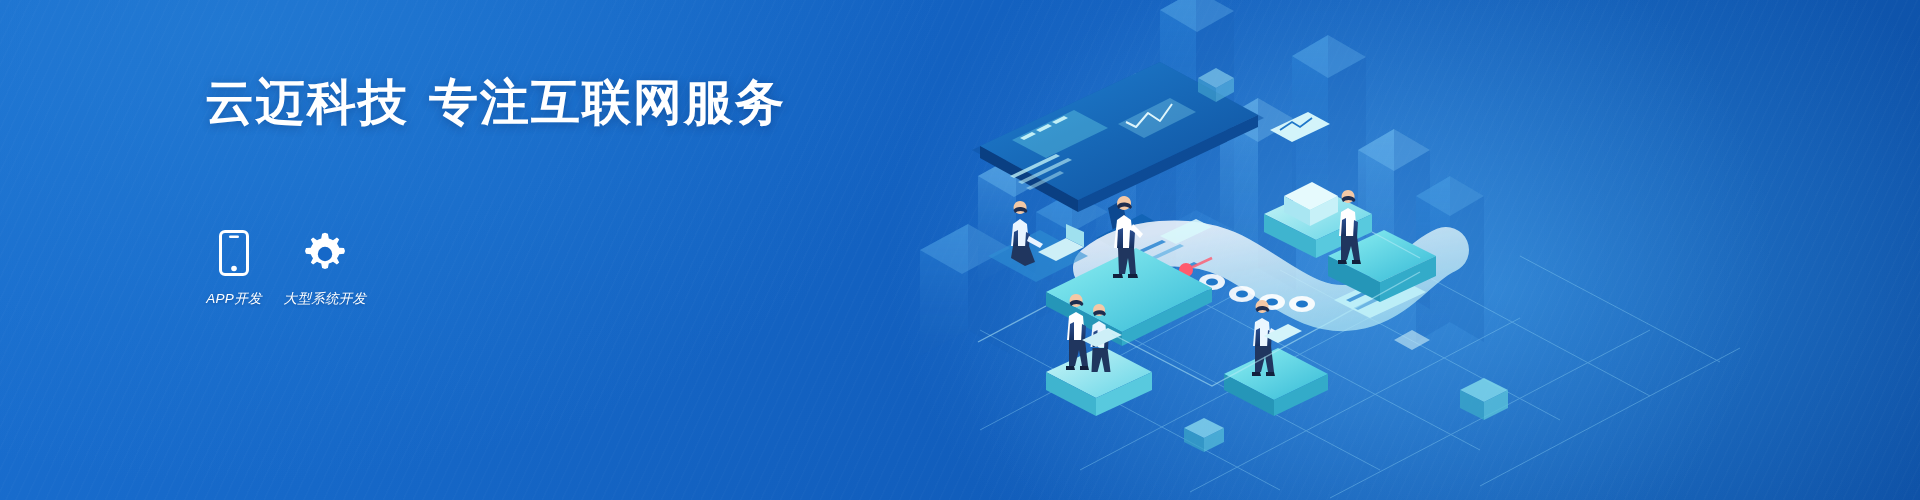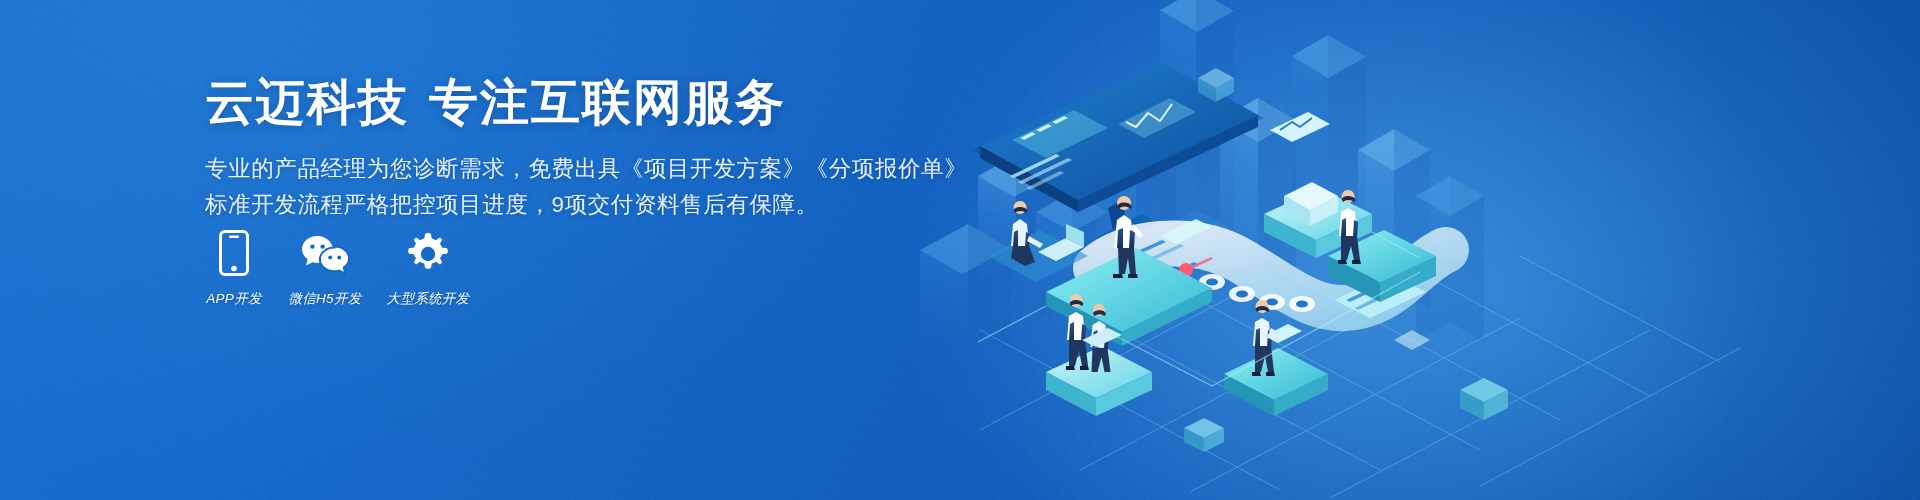--- a/index.html
+++ b/index.html
@@ -63,53 +63,36 @@
 </style>
 </head>
 <body>
 
 <div class="banner">
   <div class="tex"></div>
   <div class="glow"></div>
 
   <div class="copy">
     <div class="headline"><span>云迈科技</span><span class="gap"></span><span>专注互联网服务</span></div>
-    <div class="sub">
-      <div>专业的产品经理为您诊断需求，免费出具《项目开发方案》《分项报价单》</div>
-      <div>标准开发流程严格把控项目进度，9项交付资料售后有保障。</div>
-    </div>
   </div>
 
   <div class="services">
 
     <div class="svc">
       <div class="ic">
         <svg width="30" height="46" viewBox="0 0 30 46">
           <rect x="1.5" y="1.5" width="27" height="43" rx="4.5" fill="none" stroke="#ffffff" stroke-width="3"></rect>
           <rect x="10" y="5.5" width="10" height="2.6" rx="1.3" fill="#ffffff"></rect>
           <circle cx="15" cy="38.5" r="2.8" fill="#ffffff"></circle>
         </svg>
       </div>
       <div class="lb">APP开发</div>
     </div>
 
 
-    <div class="svc">
-      <div class="ic">
-        <svg width="52" height="44" viewBox="0 0 52 44">
-          <path d="M18.5 4C9.9 4 3 9.8 3 17c0 4.1 2.2 7.7 5.7 10.1L7 33.6l6.6-3.4c1.5.4 3.2.7 4.9.7 8.6 0 15.5-5.8 15.5-13S27.1 4 18.5 4z" fill="#ffffff"></path>
-          <circle cx="13.4" cy="14.6" r="2.2" fill="#1668c8"></circle>
-          <circle cx="23.6" cy="14.6" r="2.2" fill="#1668c8"></circle>
-          <path d="M35.5 15.5c-8.1 0-14.6 5.3-14.6 11.9 0 6.5 6.5 11.8 14.6 11.8 1.6 0 3.2-.2 4.6-.6l6.2 3.2-1.6-6.1c3.3-2.2 5.4-5.6 5.4-9.4 0-6.5-6.5-11.8-14.6-11.8z" fill="#ffffff" stroke="#1668c8" stroke-width="2"></path>
-          <circle cx="31.2" cy="25.6" r="2" fill="#1668c8"></circle>
-          <circle cx="40.2" cy="25.6" r="2" fill="#1668c8"></circle>
-        </svg>
-      </div>
-      <div class="lb">微信H5开发</div>
-    </div>
 
 
     <div class="svc">
       <div class="ic">
         <svg width="44" height="44" viewBox="0 0 44 44">
           <path fill="#ffffff" d="M22 0.8l2.9 1.0.9 4.7c1.5.35 2.9.93 4.2 1.7l3.9-2.8 2.3 2.0-2.2 4.3c.95 1.2 1.7 2.55 2.2 4.0l4.8.35 1.0 2.9-1.0 2.9-4.8.35c-.5 1.45-1.25 2.8-2.2 4.0l2.2 4.3-2.3 2.0-3.9-2.8c-1.3.77-2.7 1.35-4.2 1.7l-.9 4.7-2.9 1.0-2.9-1.0-.9-4.7c-1.5-.35-2.9-.93-4.2-1.7l-3.9 2.8-2.3-2.0 2.2-4.3c-.95-1.2-1.7-2.55-2.2-4.0l-4.8-.35-1.0-2.9 1.0-2.9 4.8-.35c.5-1.45 1.25-2.8 2.2-4.0l-2.2-4.3 2.3-2.0 3.9 2.8c1.3-.77 2.7-1.35 4.2-1.7l.9-4.7z"></path>
           <circle cx="22" cy="22" r="7.2" fill="#1668c8"></circle>
         </svg>
       </div>
       <div class="lb">大型系统开发</div>

